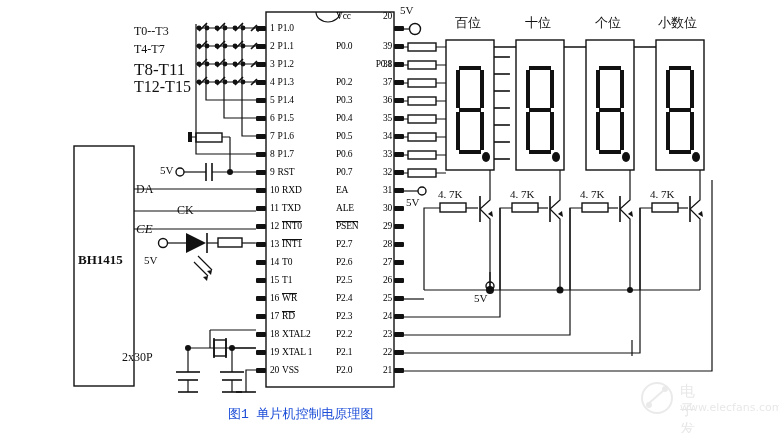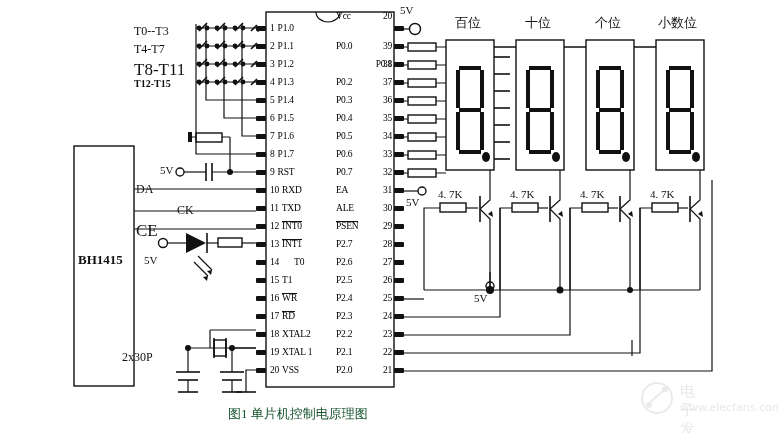--- a/index.html
+++ b/index.html
@@ -9,21 +9,21 @@
   .cn{font-family:"DejaVu Sans",sans-serif;}
   svg{position:absolute;left:0;top:0;}
   .wire{stroke:#111;stroke-width:1.2;fill:none;}
   .wire2{stroke:#111;stroke-width:1.6;fill:none;}
   .box{stroke:#111;stroke-width:1.4;fill:none;}
   .seg{fill:#111;}
   .dot{fill:#111;}
   .jn{fill:#111;}
   .wm{position:absolute;opacity:.20;}
   .wm-text{font-family:"DejaVu Sans",sans-serif;color:#8a8a8a;}
-  .cap{position:absolute;font-family:Liberation Serif, serif;color:#14532d;}
+  .cap{position:absolute;font-family:Liberation Mono, monospace;color:#1d4ed8;}
   .pin-l{position:absolute;font-size:9.5px;letter-spacing:-0.2px;}
   .pin-r{position:absolute;font-size:9.5px;letter-spacing:-0.2px;}
   .ov{border-top:1.1px solid #111;display:inline-block;line-height:1.05;}
 </style>
 </head>
 <body>
 
 <div id="root">
 
   <svg width="779" height="433">
@@ -339,37 +339,37 @@
       <path class="wire" d="M404 371 H712 V180"></path>
     </g>
 
     <path class="wire" d="M632 340 V356"></path>
 
   </svg>
 
   <div class="lbl" style="left:134px;top:24px;font-size:12px;">T0--T3</div>
   <div class="lbl" style="left:134px;top:42px;font-size:12px;">T4-T7</div>
   <div class="lbl" style="left:134px;top:60px;font-size:17px;">T8-T11</div>
-  <div class="lbl" style="left:134px;top:78px;font-size:10px;font-weight:bold;">T12-T15</div>
+  <div class="lbl" style="left:134px;top:78px;font-size:16px;">T12-T15</div>
 
   <div id="mcu-left-labels">
       <div class="pin-l" style="left: 270px; top: 23px;"><span>1</span><span style="margin-left: 3px;">P1.0</span></div>
       <div class="pin-l" style="left: 270px; top: 41px;"><span>2</span><span style="margin-left: 3px;">P1.1</span></div>
       <div class="pin-l" style="left: 270px; top: 59px;"><span>3</span><span style="margin-left: 3px; text-align: right;">P1.2</span></div>
       <div class="pin-l" style="left: 270px; top: 77px;"><span>4</span><span style="margin-left: 3px;">P1.3</span></div>
       <div class="pin-l" style="left: 270px; top: 95px;"><span>5</span><span style="margin-left: 3px;">P1.4</span></div>
       <div class="pin-l" style="left: 270px; top: 113px;"><span>6</span><span style="margin-left: 3px;">P1.5</span></div>
       <div class="pin-l" style="left: 270px; top: 131px;"><span>7</span><span style="margin-left: 3px;">P1.6</span></div>
       <div class="pin-l" style="left: 270px; top: 149px;"><span>8</span><span style="margin-left: 3px;">P1.7</span></div>
       <div class="pin-l" style="left: 270px; top: 167px; text-align: center;"><span>9</span><span style="margin-left: 3px;">RST</span></div>
       <div class="pin-l" style="left: 270px; top: 185px;"><span>10</span><span style="margin-left: 3px;">RXD</span></div>
       <div class="pin-l" style="left: 270px; top: 203px;"><span>11</span><span style="margin-left: 3px;">TXD</span></div>
       <div class="pin-l" style="left: 270px; top: 221px;"><span>12</span><span class="ov" style="margin-left: 3px;">INT0</span></div>
       <div class="pin-l" style="left: 270px; top: 239px;"><span>13</span><span class="ov" style="margin-left: 3px;">INT1</span></div>
-      <div class="pin-l" style="left: 270px; top: 257px;"><span>14</span><span style="margin-left: 15px;">T0</span></div>
+      <div class="pin-l" style="left: 270px; top: 257px;"><span>14</span><span style="margin-left: 3px;">T0</span></div>
       <div class="pin-l" style="left: 270px; top: 275px;"><span>15</span><span style="margin-left: 3px;">T1</span></div>
       <div class="pin-l" style="left: 270px; top: 293px;"><span>16</span><span class="ov" style="margin-left: 3px;">WR</span></div>
       <div class="pin-l" style="left: 270px; top: 311px;"><span>17</span><span class="ov" style="margin-left: 3px;">RD</span></div>
       <div class="pin-l" style="left: 270px; top: 329px;"><span>18</span><span style="margin-left: 3px;">XTAL2</span></div>
       <div class="pin-l" style="left: 270px; top: 347px;"><span>19</span><span style="margin-left: 3px;">XTAL 1</span></div>
       <div class="pin-l" style="left: 270px; top: 365px;"><span>20</span><span style="margin-left: 3px;">VSS</span></div>
     </div>
 
   <div id="mcu-right-labels">
       <div class="pin-r" style="left: 336px; top: 11px; width: 56px; text-align: left;"><span>Vcc</span><span style="position: absolute; right: 0px;">20</span></div>
@@ -389,21 +389,21 @@
       <div class="pin-r" style="left: 336px; top: 275px; width: 56px; text-align: left;"><span>P2.5</span><span style="position: absolute; right: 0px;">26</span></div>
       <div class="pin-r" style="left: 336px; top: 293px; width: 56px; text-align: left;"><span>P2.4</span><span style="position: absolute; right: 0px;">25</span></div>
       <div class="pin-r" style="left: 336px; top: 311px; width: 56px; text-align: left;"><span>P2.3</span><span style="position: absolute; right: 0px;">24</span></div>
       <div class="pin-r" style="left: 336px; top: 329px; width: 56px; text-align: left;"><span>P2.2</span><span style="position: absolute; right: 0px;">23</span></div>
       <div class="pin-r" style="left: 336px; top: 347px; width: 56px; text-align: left;"><span>P2.1</span><span style="position: absolute; right: 0px;">22</span></div>
       <div class="pin-r" style="left: 336px; top: 365px; width: 56px; text-align: left;"><span>P2.0</span><span style="position: absolute; right: 0px;">21</span></div>
     </div>
 
   <div class="lbl" style="left:136px;top:182px;font-size:12px;">DA</div>
   <div class="lbl" style="left:136px;top:203px;font-size:12px;padding-left:41px;">CK</div>
-  <div class="lbl" style="left:136px;top:221px;font-size:17px;">CE</div>
+  <div class="lbl" style="left:136px;top:221px;font-size:13px;font-style:italic;">CE</div>
   <div class="lbl" style="left:78px;top:252px;font-size:13px;font-weight:bold;">BH1415</div>
 
   <div class="lbl" style="left:400px;top:4px;font-size:11px;">5V</div>
   <div class="lbl" style="left:160px;top:164px;font-size:11px;">5V</div>
   <div class="lbl" style="left:144px;top:254px;font-size:11px;">5V</div>
   <div class="lbl" style="left:406px;top:196px;font-size:11px;">5V</div>
   <div class="lbl" style="left:474px;top:292px;font-size:11px;">5V</div>
 
   <div class="lbl" style="left:122px;top:350px;font-size:12px;">2x30P</div>
 

